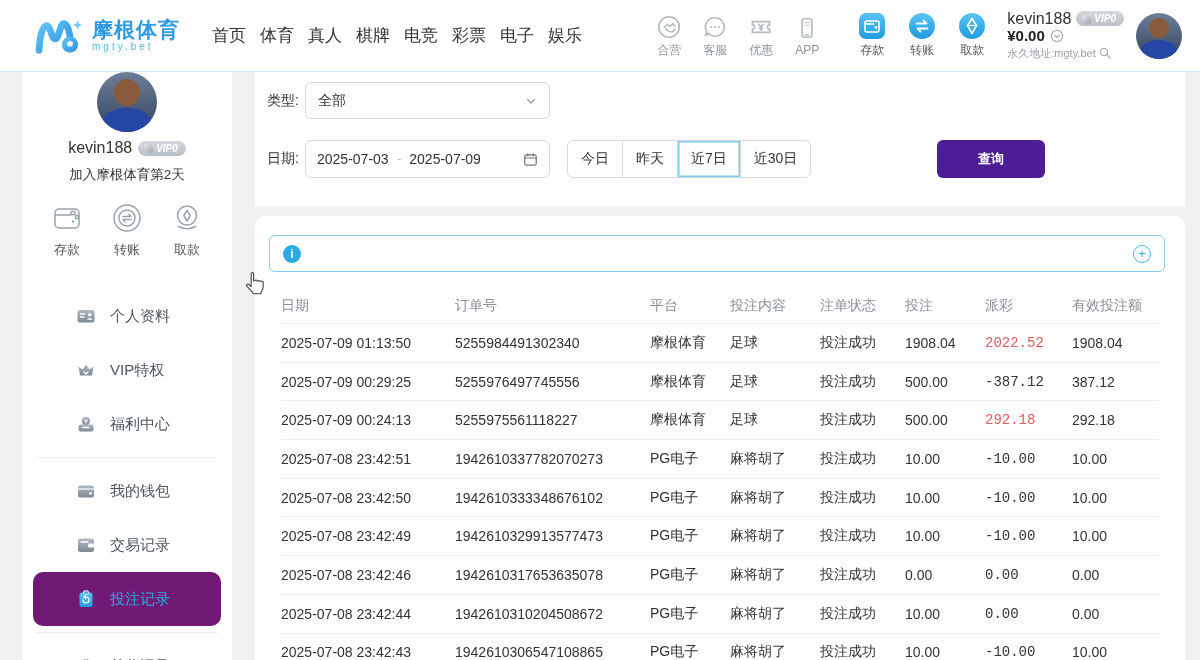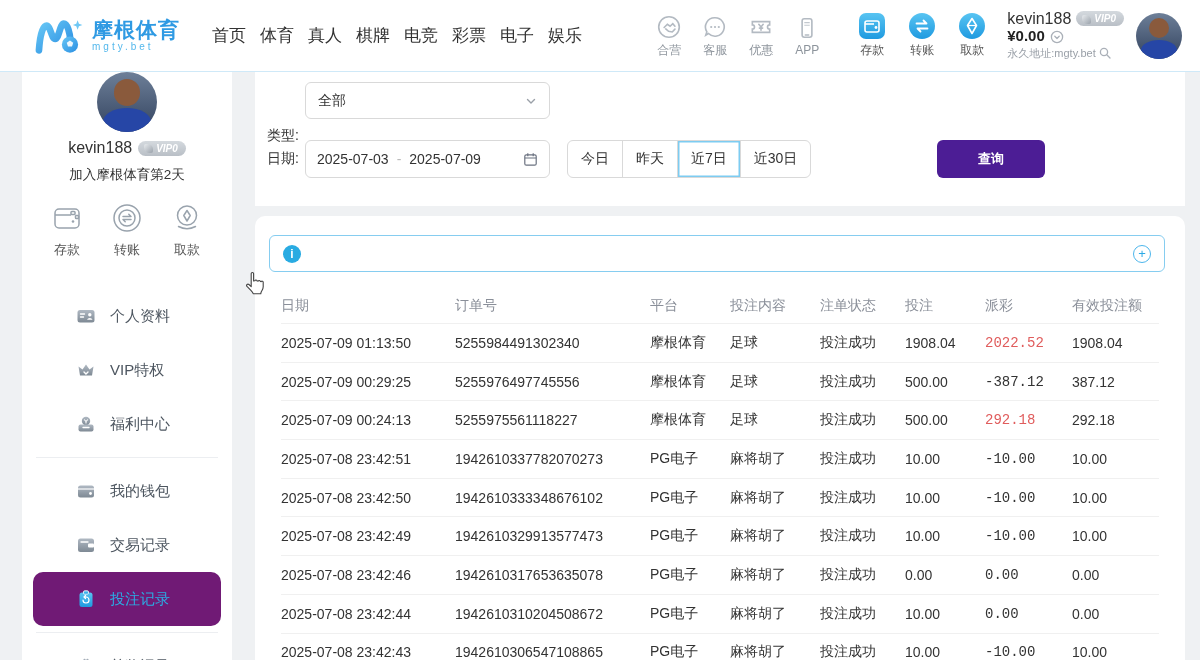--- a/index.html
+++ b/index.html
@@ -25,21 +25,21 @@
   .waction { width:50px; }
   .wlabel { font-size:12px; color:#555; margin-top:2px; }
   .user-block { margin-left:10px; line-height:16px; }
   .user-row { display:flex; align-items:center; gap:5px; }
   .user-name { font-size:16px; color:#333; }
   .vip-badge { display:inline-flex; align-items:center; background:linear-gradient(180deg,#d4d9de,#b9bfc6);
                color:#fff; font-size:10px; font-weight:bold; font-style:italic; border-radius:9px;
                padding:2px 8px 1px 6px; height:15px; position:relative; }
   .vip-badge::before { content:""; width:9px; height:9px; margin-right:3px;
                background:linear-gradient(135deg,#e8ebee,#9aa2ab); border-radius:2px 60% 2px 60%; }
-  .balance-row { display:flex; align-items:flex-end; gap:5px; margin-top:1px; }
+  .balance-row { display:flex; align-items:center; gap:5px; margin-top:1px; }
   .balance { font-size:15px; font-weight:bold; color:#222; }
   .addr-row { display:flex; align-items:center; gap:3px; margin-top:1px; }
   .addr { font-size:11px; color:#9aa0a8; }
   .avatar { border-radius:50%; overflow:hidden; position:relative;
             background:linear-gradient(180deg,#6d7f98,#33435f); flex:none; }
   .avatar::before { content:""; position:absolute; width:44%; height:44%; left:28%; top:12%;
             background:#8a5a3c; border-radius:50%; }
   .avatar::after { content:""; position:absolute; width:80%; height:46%; left:10%; top:60%;
             background:#2646a6; border-radius:50% 50% 0 0; }
   .hdr-avatar { width:46px; height:46px; margin-left:12px; cursor:pointer; }
@@ -54,21 +54,21 @@
   .saction .slabel { font-size:13px; color:#555; margin-top:5px; }
   .menu { margin-top:30px; }
   .menu-item { height:54px; display:flex; align-items:center; padding-left:54px; gap:14px;
                font-size:15px; color:#4d5660; cursor:pointer; }
   .menu-item.active { background:#701a75; border-radius:10px; margin:0 11px; padding-left:43px; color:#2bace3; }
   .menu-divider { height:1px; background:#ecEEf1; background:#eceef1; margin:6px 14px; }
 
   
   .filter-card { position:absolute; left:255px; top:72px; width:930px; height:134px; background:#fff; }
   .flabel { position:absolute; font-size:14px; color:#333; }
-  .type-label { left:12px; top:20px;margin-top:35px; }
+  .type-label { left:12px; top:20px; }
   .type-select { position:absolute; left:50px; top:10px; width:245px; height:37px; border:1px solid #d9d9d9;
                  border-radius:6px; display:flex; align-items:center; padding:0 12px; font-size:14px;
                  color:#333; cursor:pointer; background:#fff; }
   .type-select .chev { margin-left:auto; }
   .date-label { left:12px; top:78px; }
   .date-box { position:absolute; left:50px; top:68px; width:245px; height:38px; border:1px solid #d9d9d9;
               border-radius:6px; display:flex; align-items:center; padding:0 11px; font-size:14px; gap:8px;
               background:#fff; cursor:pointer; }
   .date-sep { color:#bbb; }
   .date-box .cal { margin-left:auto; }

